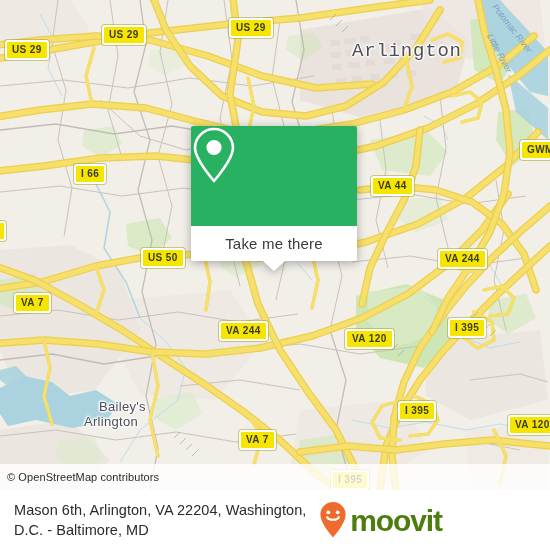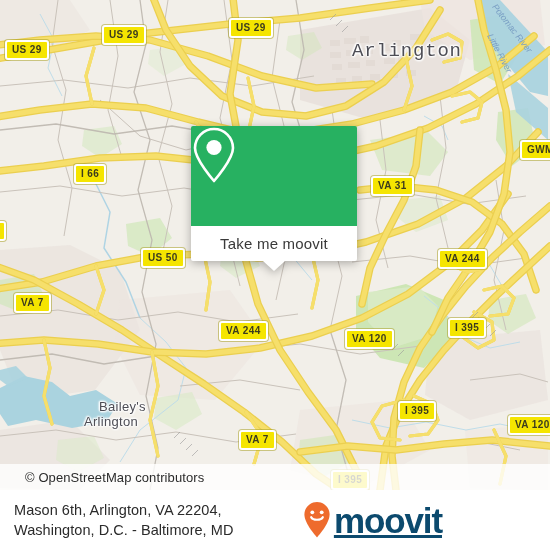--- a/index.html
+++ b/index.html
@@ -71,38 +71,37 @@
     border-top:10px solid #FFFFFF;
   }
 
   
   .attrib{
     position:absolute;left:0;top:464px;width:550px;height:26px;
     background:rgba(255,255,255,.80);
     display:flex;align-items:center;
   }
   .attrib span{
-    color:#2b2b2b;font-size:13px;padding-left:25px;letter-spacing:.1px;
+    color:#2b2b2b;font-size:11px;padding-left:7px;letter-spacing:.1px;
   }
 
   
   .footer{
     position:absolute;left:0;top:490px;width:454px;height:60px;
     background:#FFFFFF;display:flex;align-items:center;
     box-sizing:border-box;padding:0 12px 0 14px;
   }
   .footer-title{
     flex:1;color:#2b2b2b;font-size:14.5px;line-height:20px;
     letter-spacing:.05px;padding-right:8px;
   }
   .logo{display:flex;align-items:center;gap:3px;flex:0 0 auto;}
   .logo-text{
-    color:#0c4a6e;font-size:35px;font-weight:bold;letter-spacing:-1.1px;
+    color:#4d7c0f;font-size:30px;font-weight:bold;letter-spacing:-1.1px;
     line-height:29px;
-    text-decoration:underline;
   }
 </style>
 </head>
 <body>
 
 <div class="screen">
 
   <div class="map">
     <svg width="550" height="490" viewBox="0 0 550 490">
       <defs>
@@ -315,21 +314,21 @@
         <path d="M386,344 l6,-6 M392,350 l6,-6 M398,356 l6,-6"></path>
         <path d="M174,438 l6,-6 M180,444 l6,-6 M186,450 l6,-6 M192,456 l6,-6"></path>
         <path d="M330,20 l6,-6 M336,26 l6,-6 M342,32 l6,-6"></path>
       </g>
     </svg>
 
     <div class="shield" style="left:5px;top:40px;">US 29</div>
     <div class="shield" style="left:102px;top:25px;">US 29</div>
     <div class="shield" style="left:229px;top:18px;">US 29</div>
     <div class="shield" style="left:74px;top:164px;">I 66</div>
-    <div class="shield" style="left:371px;top:176px;">VA 31</div>
+    <div class="shield" style="left:371px;top:176px;">VA 44</div>
     <div class="shield" style="left:520px;top:140px;">GWMP</div>
     <div class="shield" style="left:106px;top:248px;margin-left:35px;">US 50</div>
     <div class="shield" style="left:438px;top:249px;">VA 244</div>
     <div class="shield" style="left:14px;top:293px;">VA 7</div>
     <div class="shield" style="left:219px;top:321px;">VA 244</div>
     <div class="shield" style="left:345px;top:329px;">VA 120</div>
     <div class="shield" style="left:448px;top:318px;">I 395</div>
     <div class="shield" style="left:398px;top:401px;">I 395</div>
     <div class="shield" style="left:508px;top:415px;">VA 120</div>
     <div class="shield" style="left:239px;top:430px;">VA 7</div>
@@ -345,21 +344,21 @@
     <div class="water-label" style="left:494px;top:32px;transform:rotate(62deg);transform-origin:0 0;">Little River</div>
 
     <div class="card">
       <div class="card-top">
         <svg width="46" height="58" viewBox="0 0 46 58">
           <path d="M23 3 C12.5 3 4 11.5 4 22 C4 33.5 23 55 23 55 C23 55 42 33.5 42 22 C42 11.5 33.5 3 23 3 Z" fill="none" stroke="#FFFFFF" stroke-width="2.6" stroke-linejoin="round"></path>
           <circle cx="23" cy="21.5" r="7.6" fill="#FFFFFF"></circle>
         </svg>
       </div>
       <div class="card-bottom">
-        <span class="card-label">Take me moovit</span>
+        <span class="card-label">Take me there</span>
       </div>
       <div class="card-tail"></div>
     </div>
 
     <div class="attrib">
       <span>© OpenStreetMap contributors</span>
     </div>
   </div>
 
   <div class="footer">

